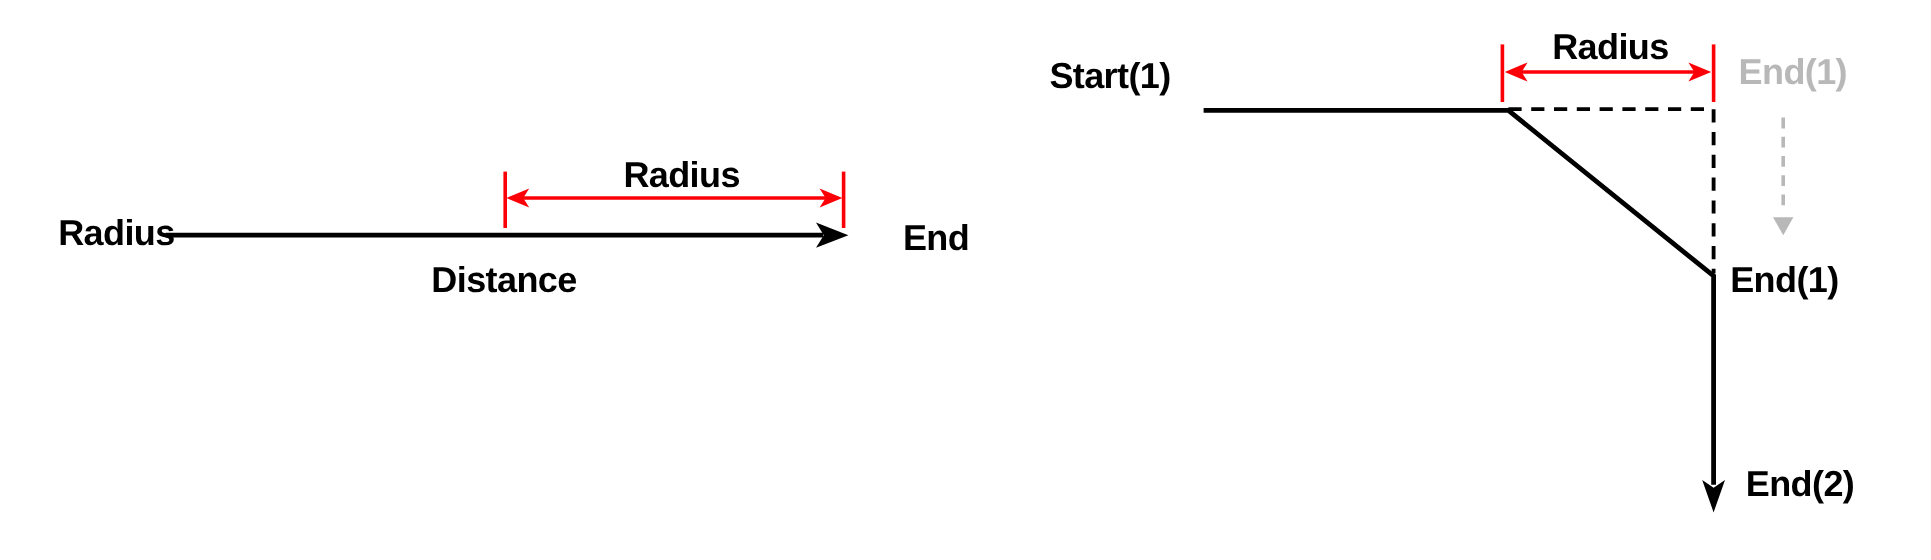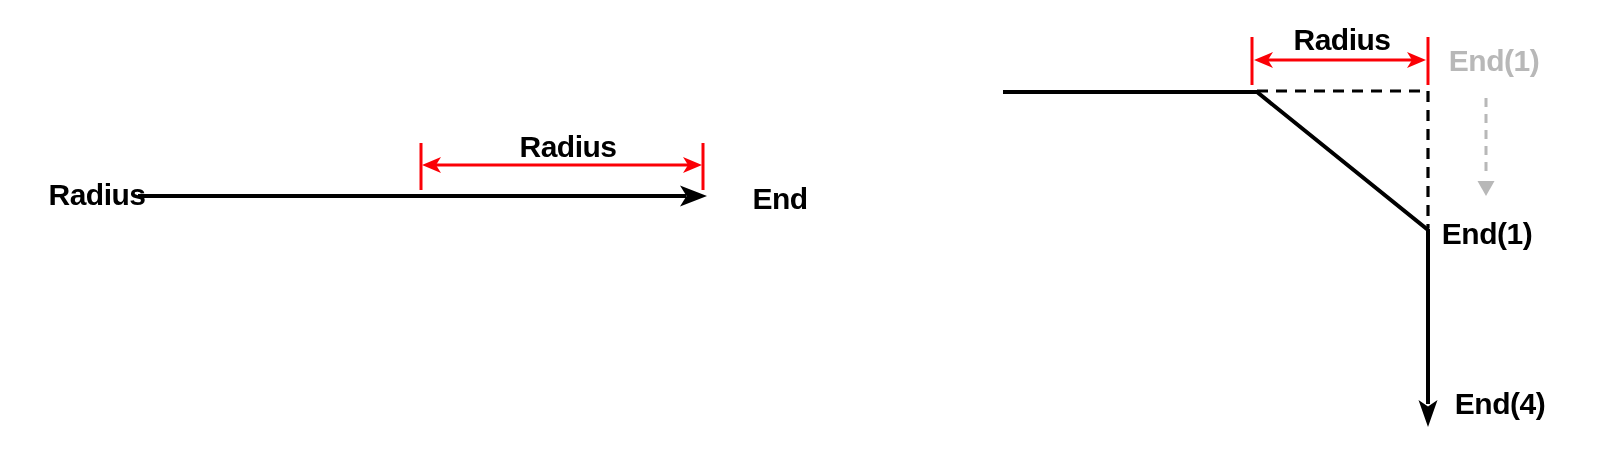--- a/index.html
+++ b/index.html
@@ -80,18 +80,20 @@
 
     <g>
       <path d="M1486,98 V178" class="stroke-ghost" stroke-width="3" stroke-dasharray="9 7"></path>
       <path d="M1486,196 L1477.5,181 L1494.5,181 Z" class="fill-ghost"></path>
     </g>
   </svg>
 
   <span class="label" style="left:97px; top:195px">Radius</span>
   <span class="label" style="left:780px; top:199px">End</span>
   <span class="label" style="left:568px; top:147px">Radius</span>
+  <span class="label" style="left:420px; top:234px">Distance</span>
 
+  <span class="label" style="left:925px; top:64px">Start(1)</span>
   <span class="label" style="left:1342px; top:40px">Radius</span>
   <span class="label ghost" style="left:1494px; top:61px">End(1)</span>
   <span class="label" style="left:1487px; top:234px">End(1)</span>
-  <span class="label" style="left:1500px; top:404px">End(4)</span>
+  <span class="label" style="left:1500px; top:404px">End(2)</span>
 </div>
 
 </body></html>

